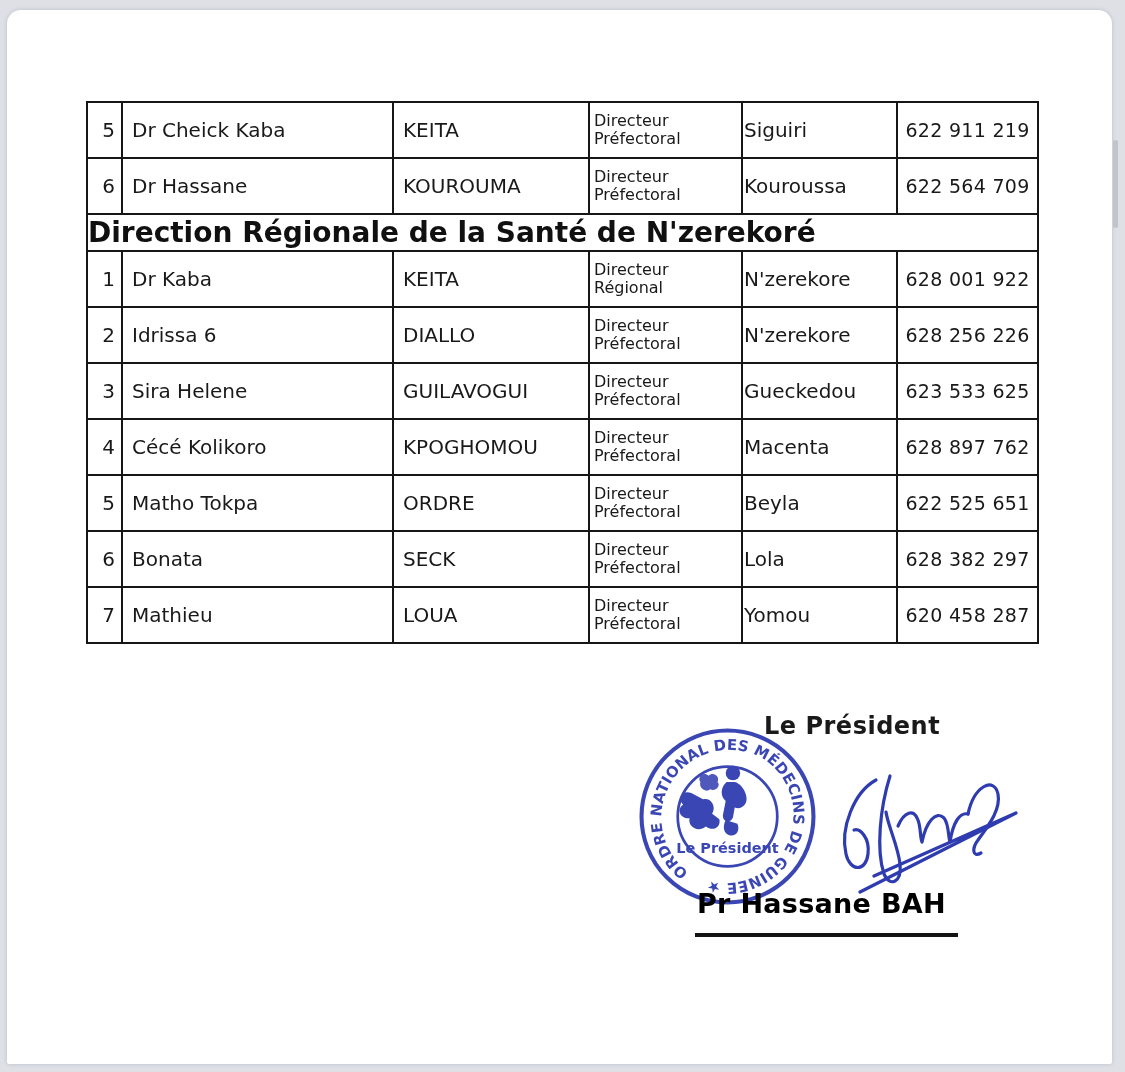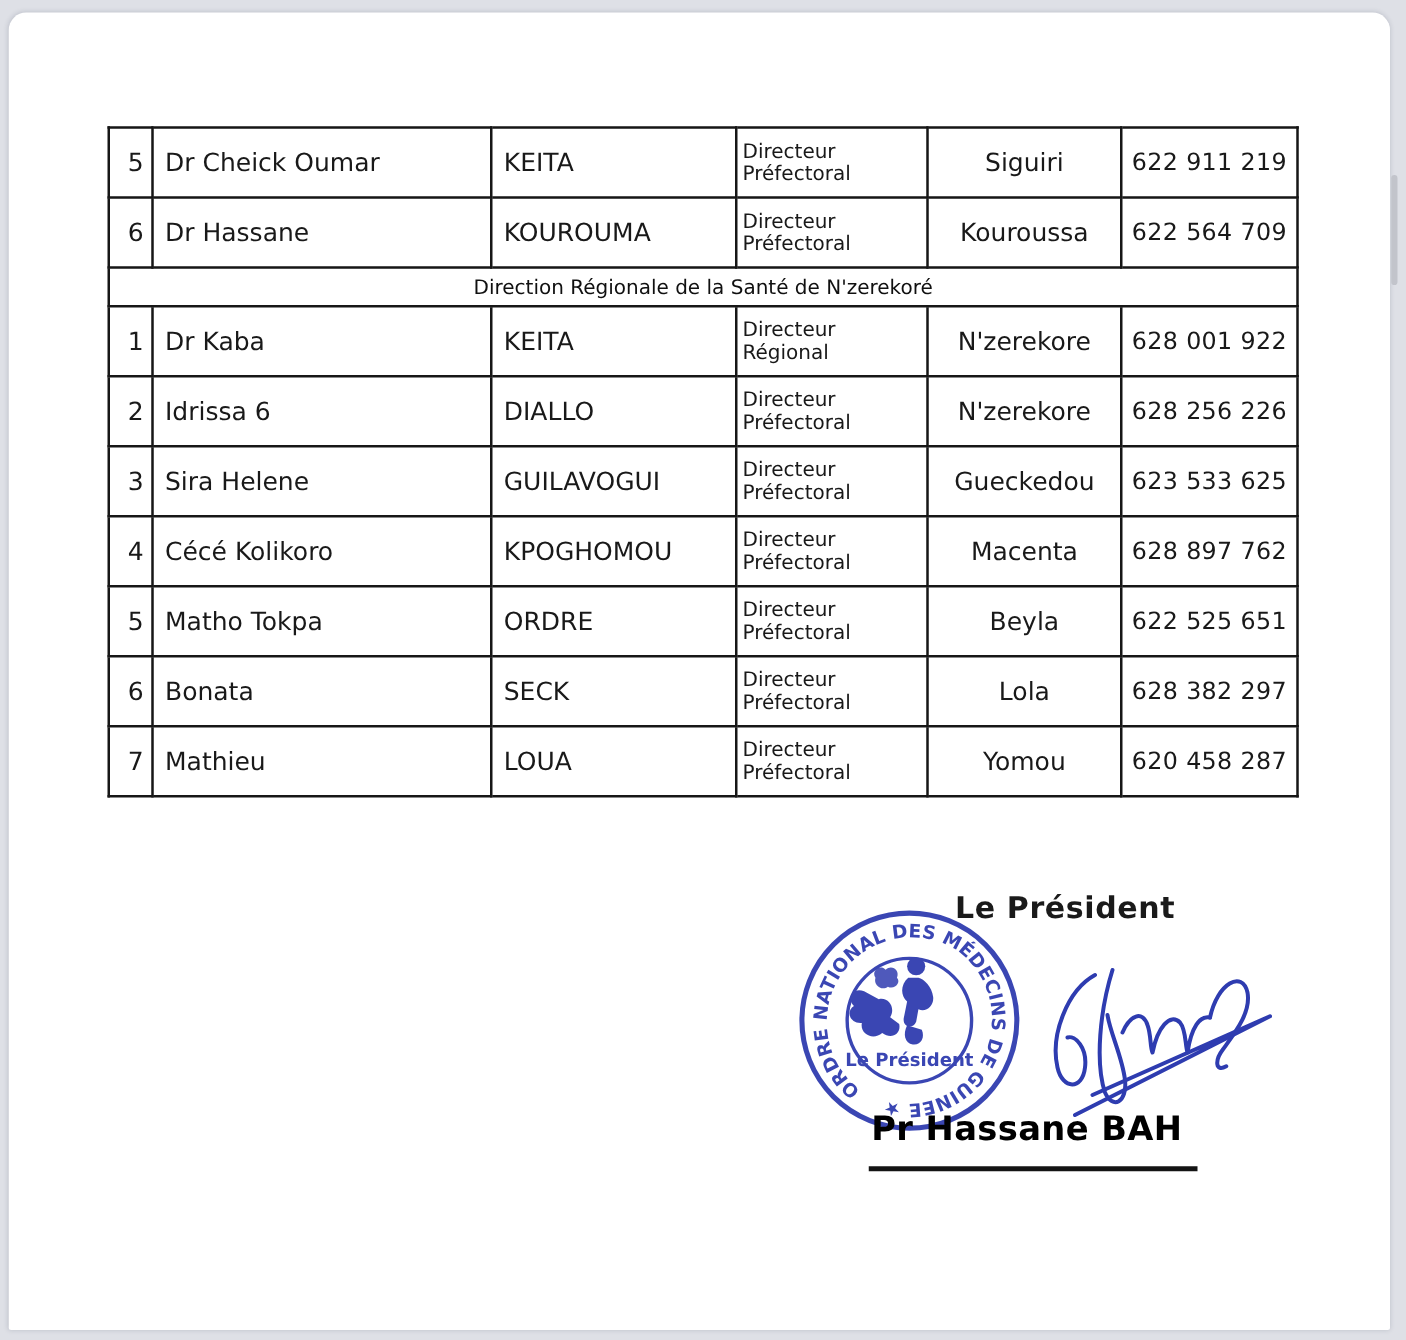--- a/index.html
+++ b/index.html
@@ -27,25 +27,25 @@
   table.directory td{
     border:2px solid #161616;
     vertical-align:middle;
     overflow:hidden;white-space:normal;
     background:#fff;
   }
   table.directory tbody.data tr{height:56px;}
   td.c-num{text-align:right;padding-right:6px;font-size:20px;}
   td.c-first,td.c-last{text-align:left;padding-left:9px;}
   td.c-role{text-align:left;padding-left:4px;font-size:16px;line-height:1.15;}
-  td.c-loc{text-align:center;margin-left:14px;}
+  td.c-loc{margin-left:14px;}
   td.c-phone{text-align:center;font-size:19px;letter-spacing:.3px;margin-left:24px;}
   td.band{
-    height:27px;background:#aed262;text-align:center;
-    font-weight:normal;font-size:16px;color:#101010;padding:1px 0;
+    height:27px;background:#aed262;
+    font-weight:bold;font-size:28px;color:#101010;padding:1px 0;
   }
   
   .president-title{
     position:absolute;left:764px;top:712px;
     font-size:24px;font-weight:bold;letter-spacing:.5px;color:#1a1a1a;
   }
   .stamp{position:absolute;left:637px;top:726px;width:181px;height:181px;opacity:.93;}
   .signature{position:absolute;left:826px;top:750px;width:204px;height:152px;}
   .president-name{
     position:absolute;left:695px;top:888px;
@@ -66,21 +66,21 @@
     <col style="width:35px">
       <col style="width:271px">
       <col style="width:196px">
     <col style="width:153px">
       <col style="width:155px">
       <col style="width:141px">
   </colgroup>
   <tbody class="data" id="rows-pre">
       <tr>
         <td class="c-num">5</td>
-        <td class="c-first">Dr Cheick Oumar</td>
+        <td class="c-first">Dr Cheick Kaba</td>
         <td class="c-last">KEITA</td>
         <td class="c-role">Directeur Préfectoral</td>
         <td class="c-loc">Siguiri</td>
         <td class="c-phone">622 911 219</td>
       </tr>
       <tr>
         <td class="c-num">6</td>
         <td class="c-first">Dr Hassane</td>
         <td class="c-last">KOUROUMA</td>
         <td class="c-role">Directeur Préfectoral</td>

